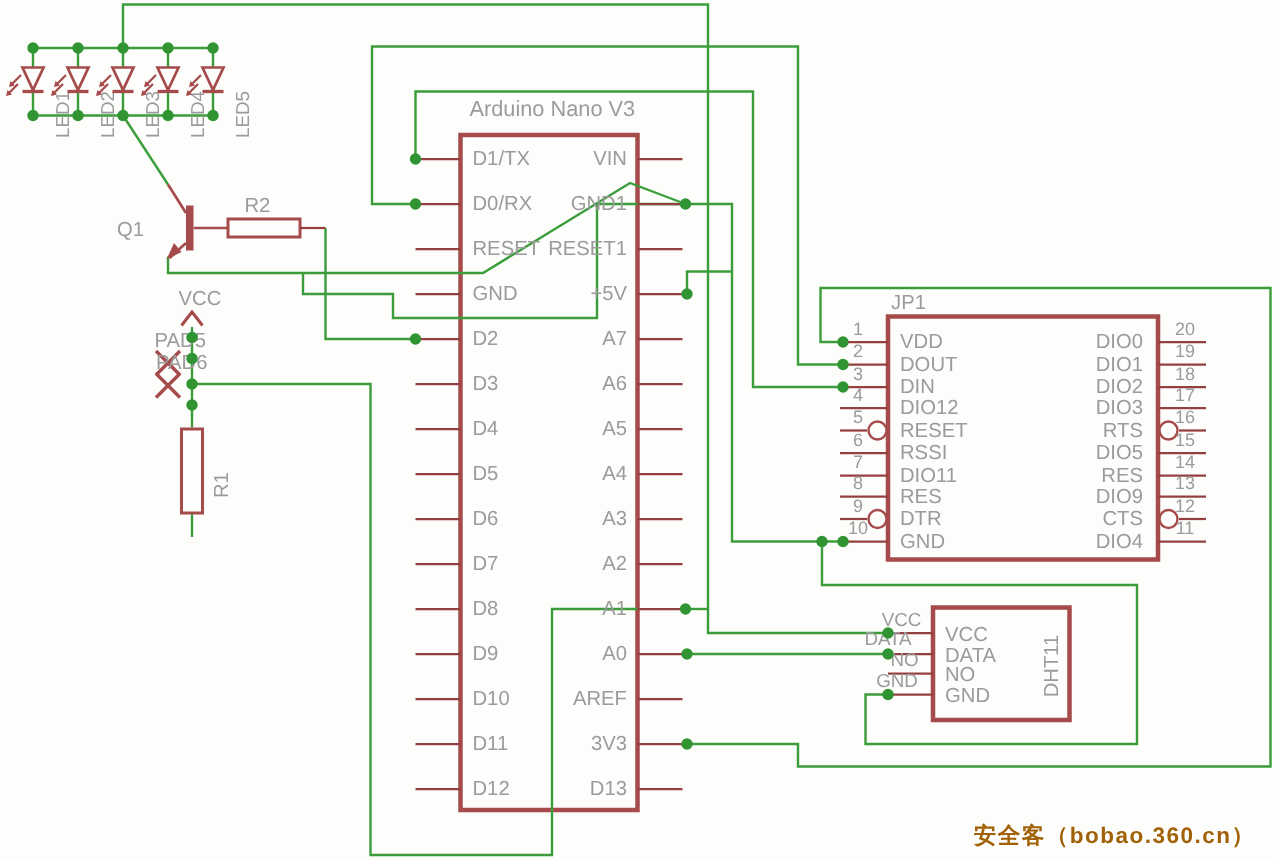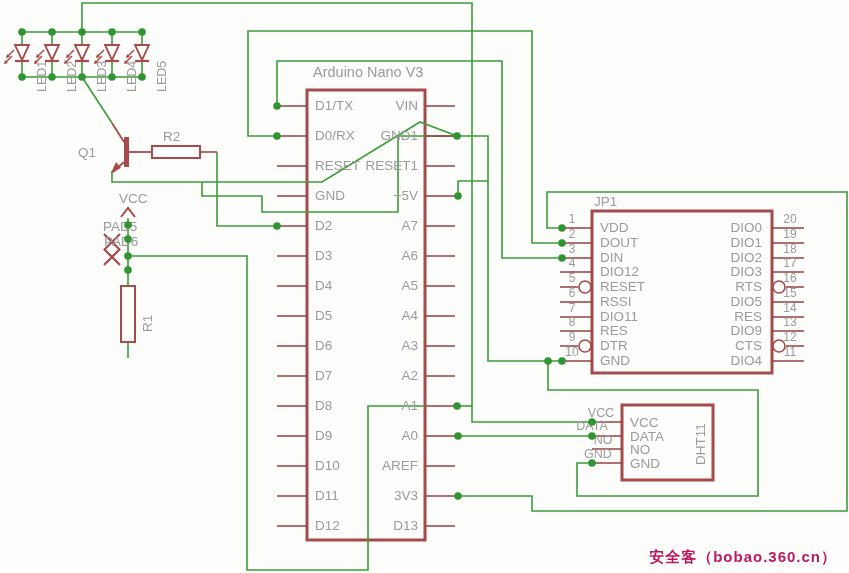--- a/index.html
+++ b/index.html
@@ -5,21 +5,21 @@
   html,body{margin:0;padding:0;}
   body{
     width:849px;height:573px;position:relative;overflow:hidden;
     background:#fdfdfb;
     font-family:"Liberation Sans", sans-serif;
   }
   #schem{position:absolute;left:0;top:0;}
   .watermark{
     position:absolute;right:12px;bottom:6px;
     font:bold 15px "Liberation Sans", sans-serif;
-    letter-spacing:1px;color:#be185d;
+    letter-spacing:1px;color:#a16207;
     text-shadow:1px 1px 0 #ffffff,-1px -1px 0 #ffffff,2px 2px 1px #ffffff;
   }
 </style>
 </head>
 <body>
 
 <div>
   <svg id="schem" width="849" height="573" viewBox="0 0 849 573">
       <g>
         <rect x="307" y="90" width="118" height="450" fill="#fdfdfb" stroke="#a54b4b" stroke-width="3"></rect>

